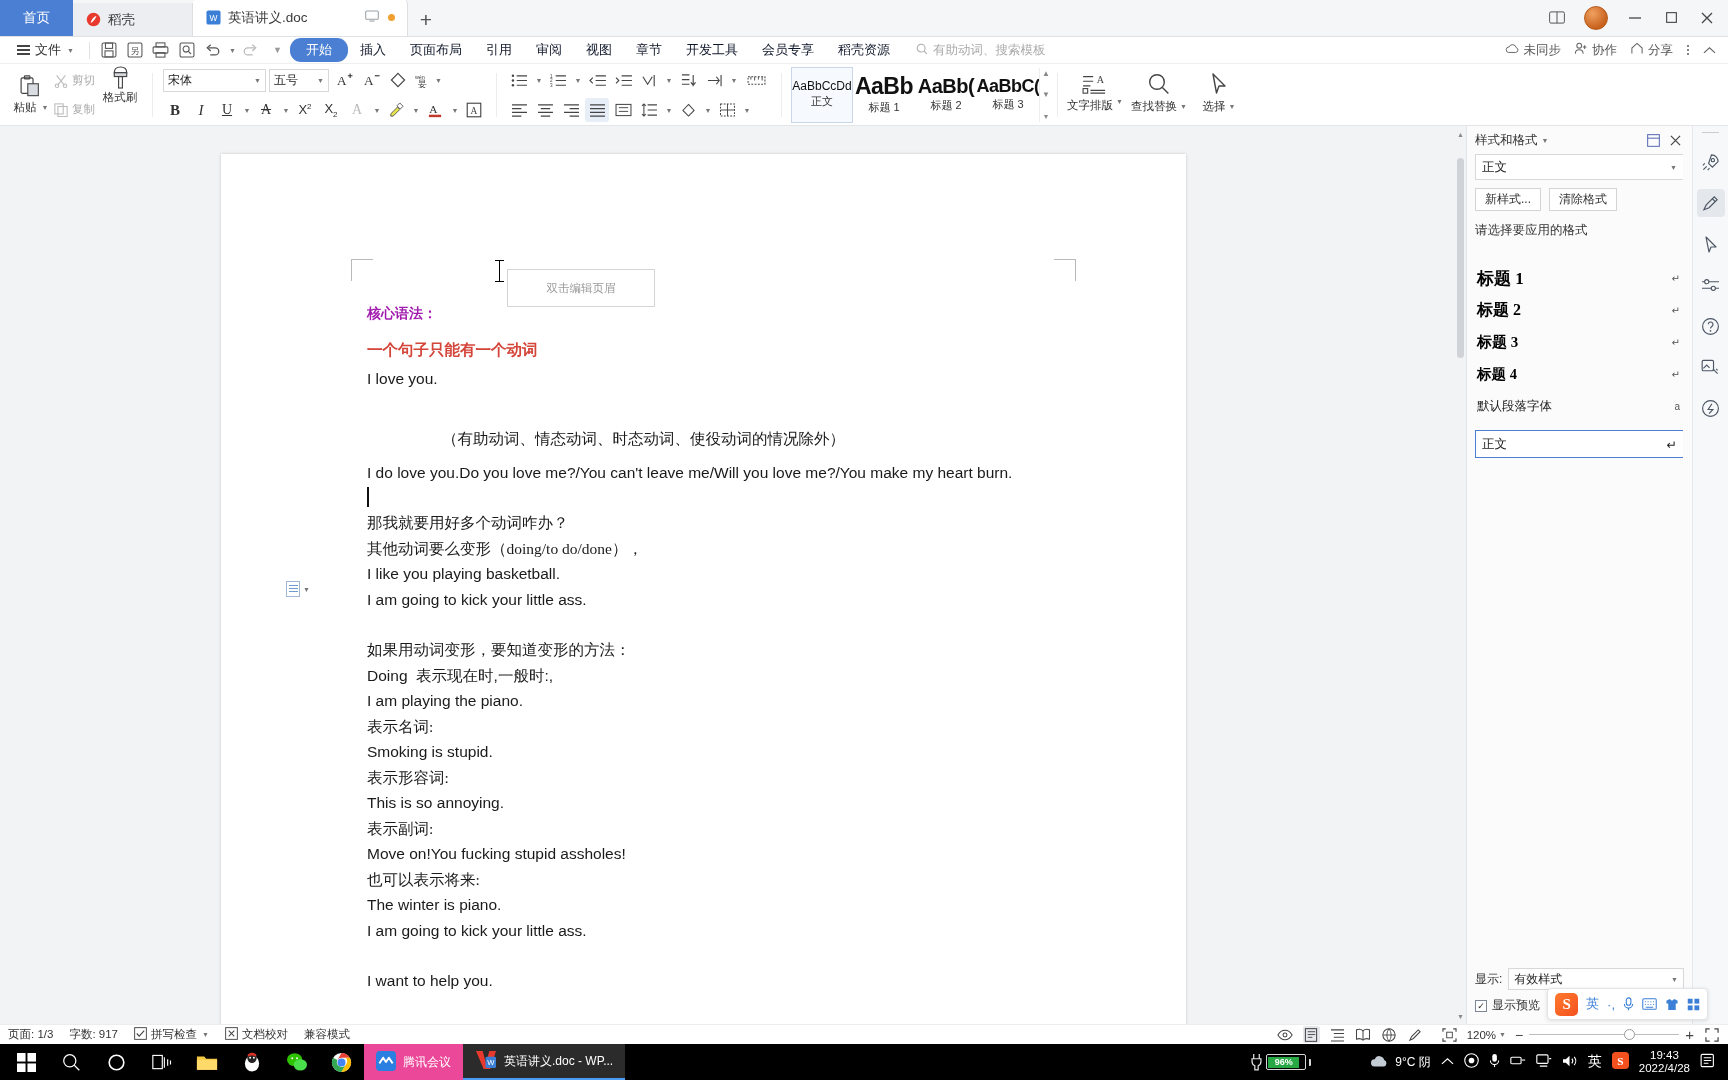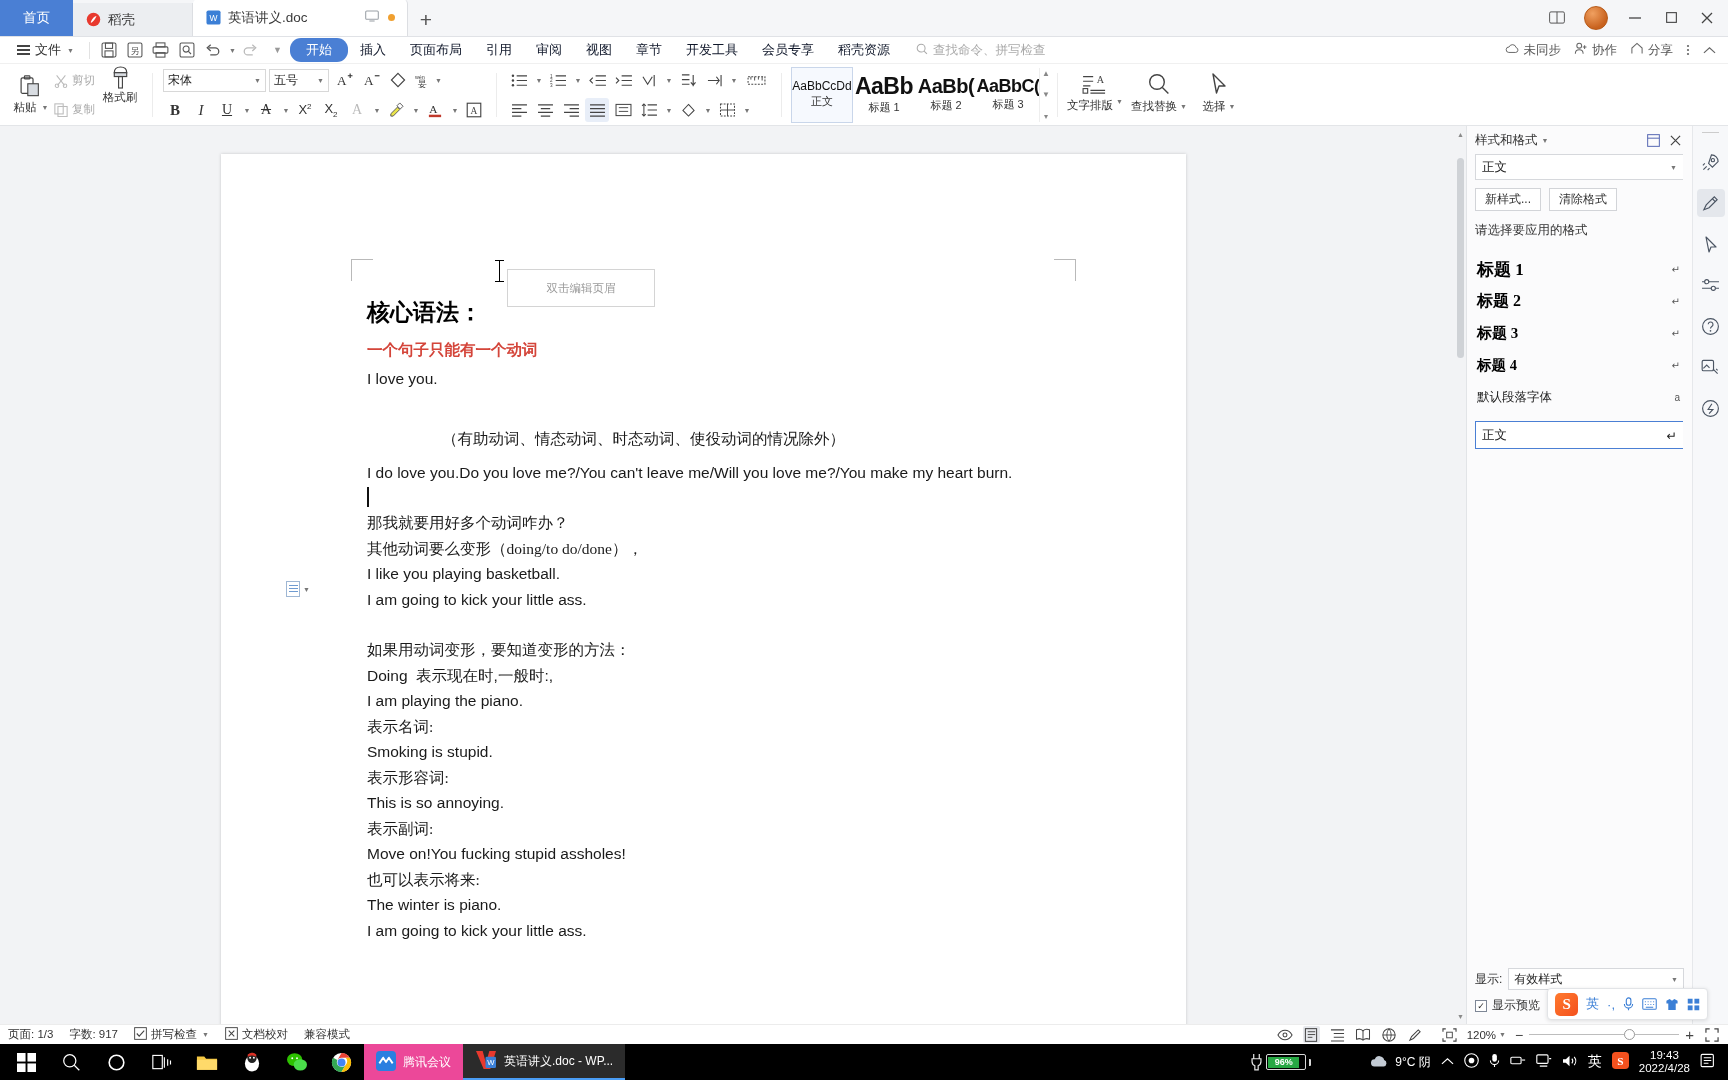--- a/index.html
+++ b/index.html
@@ -157,21 +157,21 @@
     background:#000;
   }
   .caret-i::before,.caret-i::after{
     content:''; position:absolute; left:-4px; width:9px;height:1px;background:#000;
   }
   .caret-i::before{ top:0;} .caret-i::after{ bottom:0;}
 
   .doctext { position:absolute; left:146px; top:140px; right:100px; }
   .p { font-size:15.5px; line-height:25.5px; color:#1a1a1a; white-space:pre; }
   .p.title-red {
-    color:#000000; font-weight:bold; font-size:23px; line-height:40px;
+    color:#a21caf; font-weight:bold; font-size:14px; line-height:40px;
     font-family:Liberation Mono, monospace;
   }
   .p.sub-red {
     color:#d4453a; font-weight:bold; font-size:15.5px; line-height:32px;
     font-family:"Liberation Serif","DejaVu Serif",serif;
   }
   .p.cn { font-family:"Liberation Serif","DejaVu Serif",serif; }
   .p.indent { padding-left:75px; line-height:43px; }
   .p.blank { height:25px; }
   .p.cursorline { height:25px; position:relative; }
@@ -221,21 +221,21 @@
     height:26px; border:1px solid #d6d8dc; background:#fff;
     display:flex;align-items:center;padding:0 6px; font-size:12.5px; color:#222;
     margin-bottom:8px;
   }
   .sp-select .cv { flex:1; }
   .sp-btns { display:flex; gap:8px; margin-bottom:11px;}
   .sp-btn {
     height:23px; padding:0 9px; border:1px solid #d2d4d8; background:#fff;
     font-size:12px; color:#333; display:flex;align-items:center;justify-content:center;
   }
-  .sp-label { font-size:12.5px;color:#333; margin-bottom:14px;}
+  .sp-label { font-size:12.5px;color:#333; margin-bottom:23px;}
   .sp-list { }
   .sp-row {
     height:32px; display:flex;align-items:center; justify-content:space-between;
     padding:0 4px 0 2px;
   }
   .sp-row .nm { font-family:"Liberation Serif","DejaVu Serif",serif; }
   .sp-row .pil { font-size:10px; color:#555; }
   .sp-row.h1 .nm { font-size:17px; font-weight:bold; }
   .sp-row.h2 .nm { font-size:16px; font-weight:bold; }
   .sp-row.h3 .nm { font-size:15px; font-weight:bold; }
@@ -476,21 +476,21 @@
     <div class="menu-item"><span>会员专享</span></div>
     <div class="menu-item"><span>稻壳资源</span></div>
 
     <div class="searchbox">
       <span>
         <svg width="12" height="12" viewBox="0 0 14 14">
             <circle cx="6" cy="6" r="4.6" fill="none" stroke="#aaa" stroke-width="1.2"></circle>
             <path d="M9.4 9.4l3.4 3.4" stroke="#aaa" stroke-width="1.2"></path>
           </svg>
       </span>
-      <span>查找命令、拼写检查</span>
+      <span>有助动词、搜索模板</span>
     </div>
 
     <div class="menubar-right">
       <div class="mr-item">
         <span>
           <svg width="15" height="12" viewBox="0 0 17 13">
               <path d="M4.3 10.4a3.1 3.1 0 01.3-6.2 4.2 4.2 0 018 .7 2.8 2.8 0 01-.5 5.5z" fill="none" stroke="#666" stroke-width="1.1"></path>
             </svg>
         </span>
         <span>未同步</span>
@@ -889,20 +889,21 @@
           <div class="p cn">表示名词:</div>
           <div class="p">Smoking is stupid.</div>
           <div class="p cn">表示形容词:</div>
           <div class="p">This is so annoying.</div>
           <div class="p cn">表示副词:</div>
           <div class="p">Move on!You fucking stupid assholes!</div>
           <div class="p cn">也可以表示将来:</div>
           <div class="p">The winter is piano.</div>
           <div class="p">I am going to kick your little ass.</div>
           <div class="p blank"></div>
+          <div class="p">I want to help you.</div>
         </div>
       </div>
 
       <div class="pmarker">
         <span class="sq"></span>
         <span class="cv">▼</span>
       </div>
     </div>
 
     <div class="docvbar" style="right:262px;">

